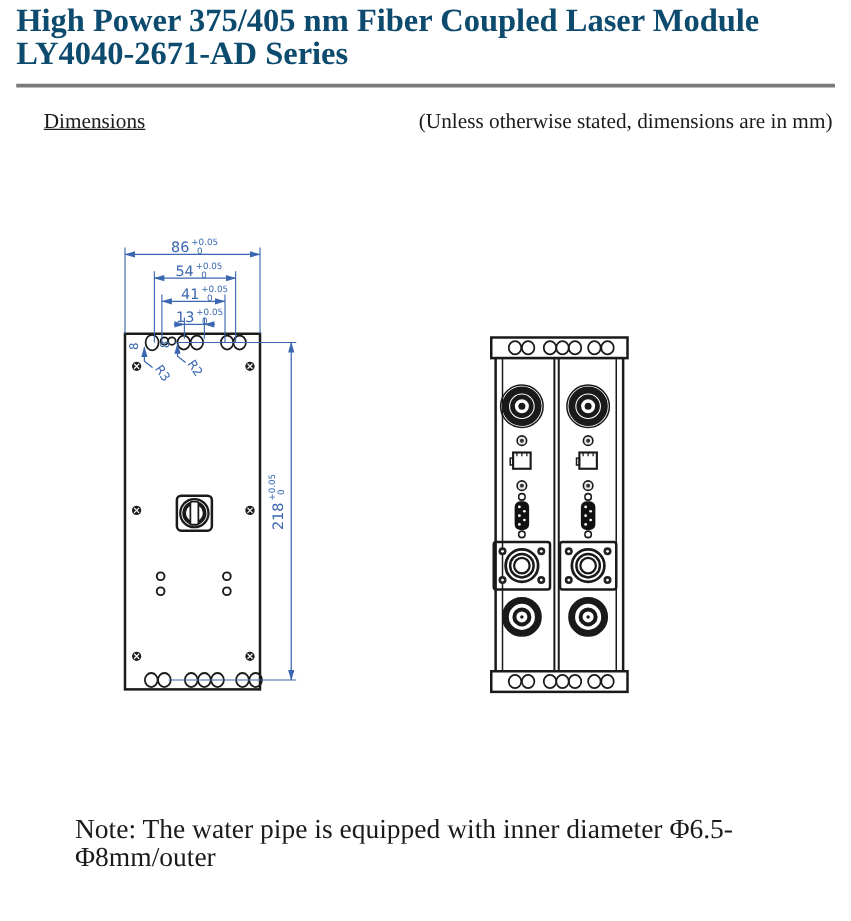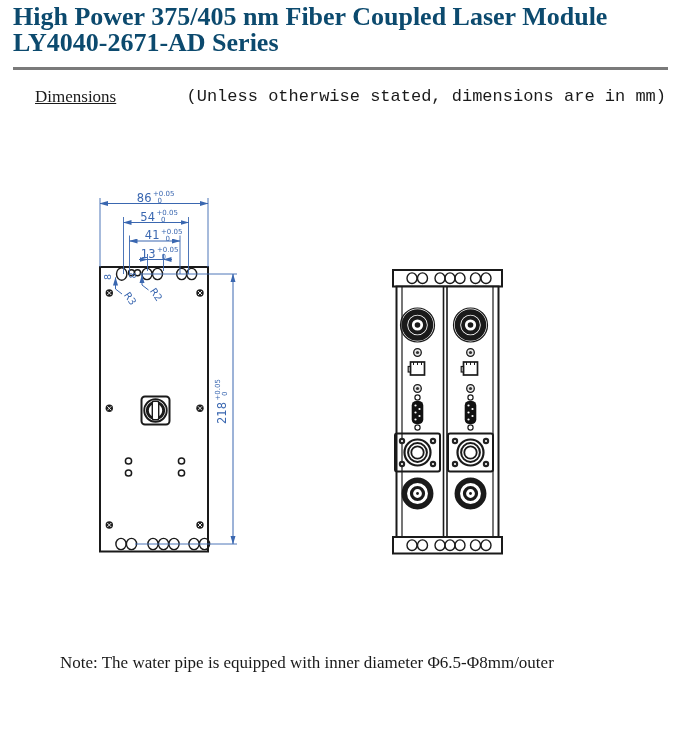--- a/index.html
+++ b/index.html
@@ -6,25 +6,25 @@
   html,body { background:#ffffff; }
   body {
     width:681px; height:737px; position:relative; overflow:hidden;
     font-family:"Liberation Serif", serif; color:#1a1a1a;
   }
   .title-block { position:absolute; left:13px; top:4px; }
   .title-line { font-size:26px; font-weight:bold; line-height:26px; color:#0c4a6e; }
   .rule { position:absolute; left:13px; top:67px; width:655px; height:3px; background:#7a7a7a; }
   .subheader { position:absolute; left:0; top:87px; width:681px; font-size:17px; }
   .subheader .dim-label { position:absolute; left:35px; top:0;text-decoration:underline; }
-  .subheader .units-note { position:absolute; right:15px; top:0; text-align:left;font-family:Liberation Mono, monospace; }
+  .subheader .units-note { position:absolute; right:15px; top:0; text-align:left; }
   svg { position:absolute; }
   #front-view-svg { left:60px; top:160px; }
   #rear-view-svg  { left:380px; top:255px; }
-  .note-block { position:absolute; left:60px; top:651px; width:580px; font-size:17px; line-height:23px; }
+  .note-block { position:absolute; left:60px; top:651px; width:580px; font-size:22px; line-height:23px; }
   text { font-family:"DejaVu Sans", sans-serif; fill:#3a67b0; stroke:none; }
   .dimnum { font-size:11.5px; }
   .tol { font-size:7px; }
   .rlabel { font-size:10px; }
   .dia8 { font-size:9.5px; }
 </style>
 </head>
 <body>
 
 <div class="title-block">

